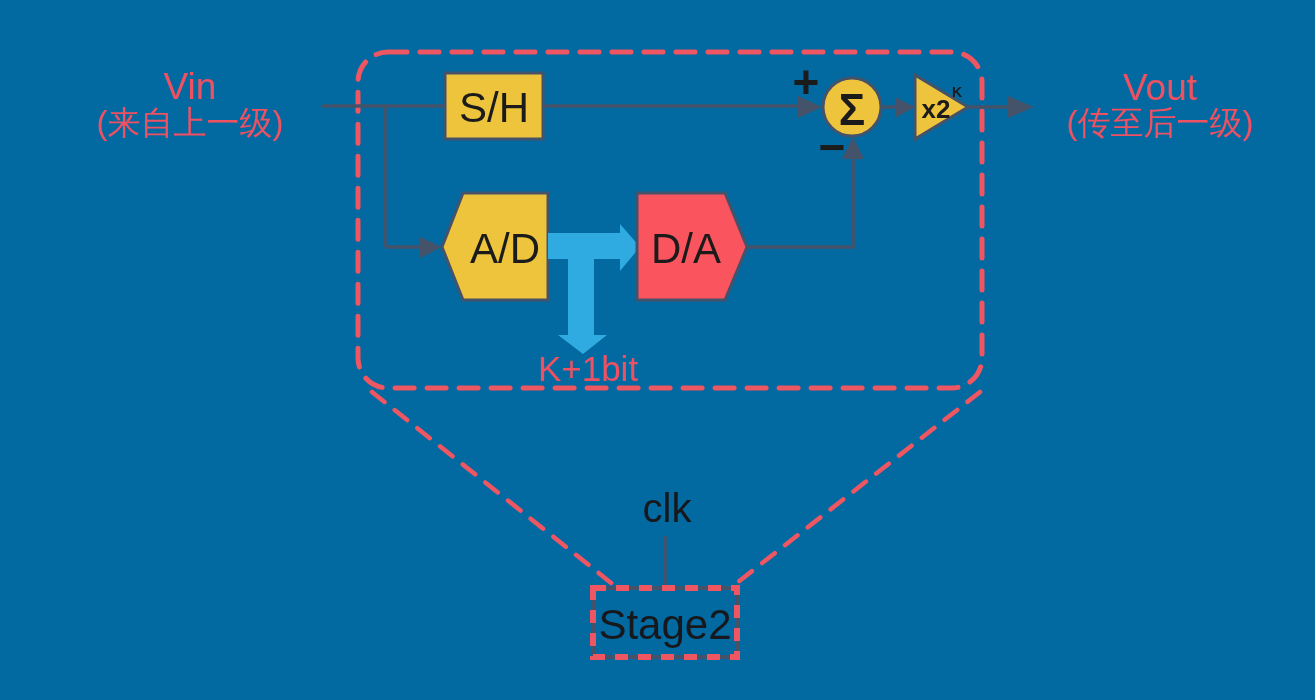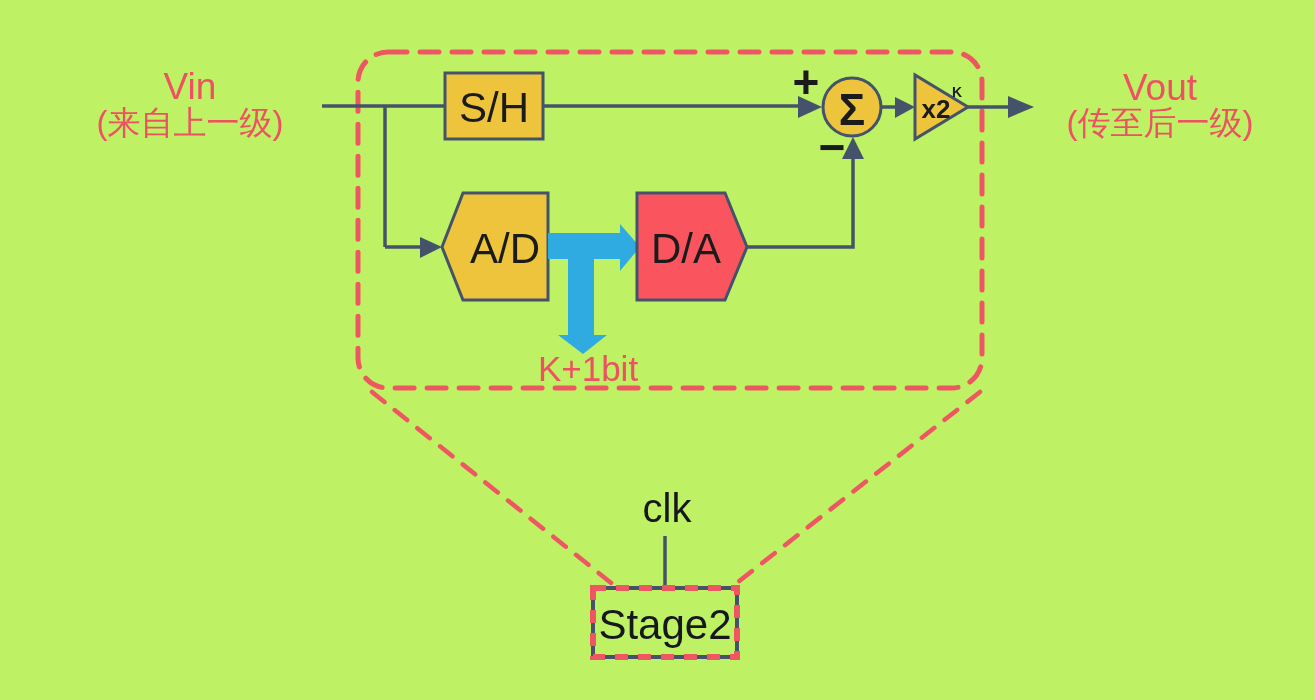--- a/index.html
+++ b/index.html
@@ -5,21 +5,21 @@
   html, body {
     margin: 0;
     padding: 0;
     background: #dce2f7;
     font-family: "Liberation Sans", sans-serif;
   }
   .canvas {
     position: relative;
     width: 1315px;
     height: 700px;
-    background: #bef264;
+    background: #0369a1;
     overflow: hidden;
   }
   svg { display: block; }
   text {
     font-family: "Liberation Sans", sans-serif;
     user-select: none;
   }
   .io-label   { font-size: 37px; }
   .io-sub     { font-size: 33px; }
   .block-text { font-size: 42px; fill: #1b1b1b; }

